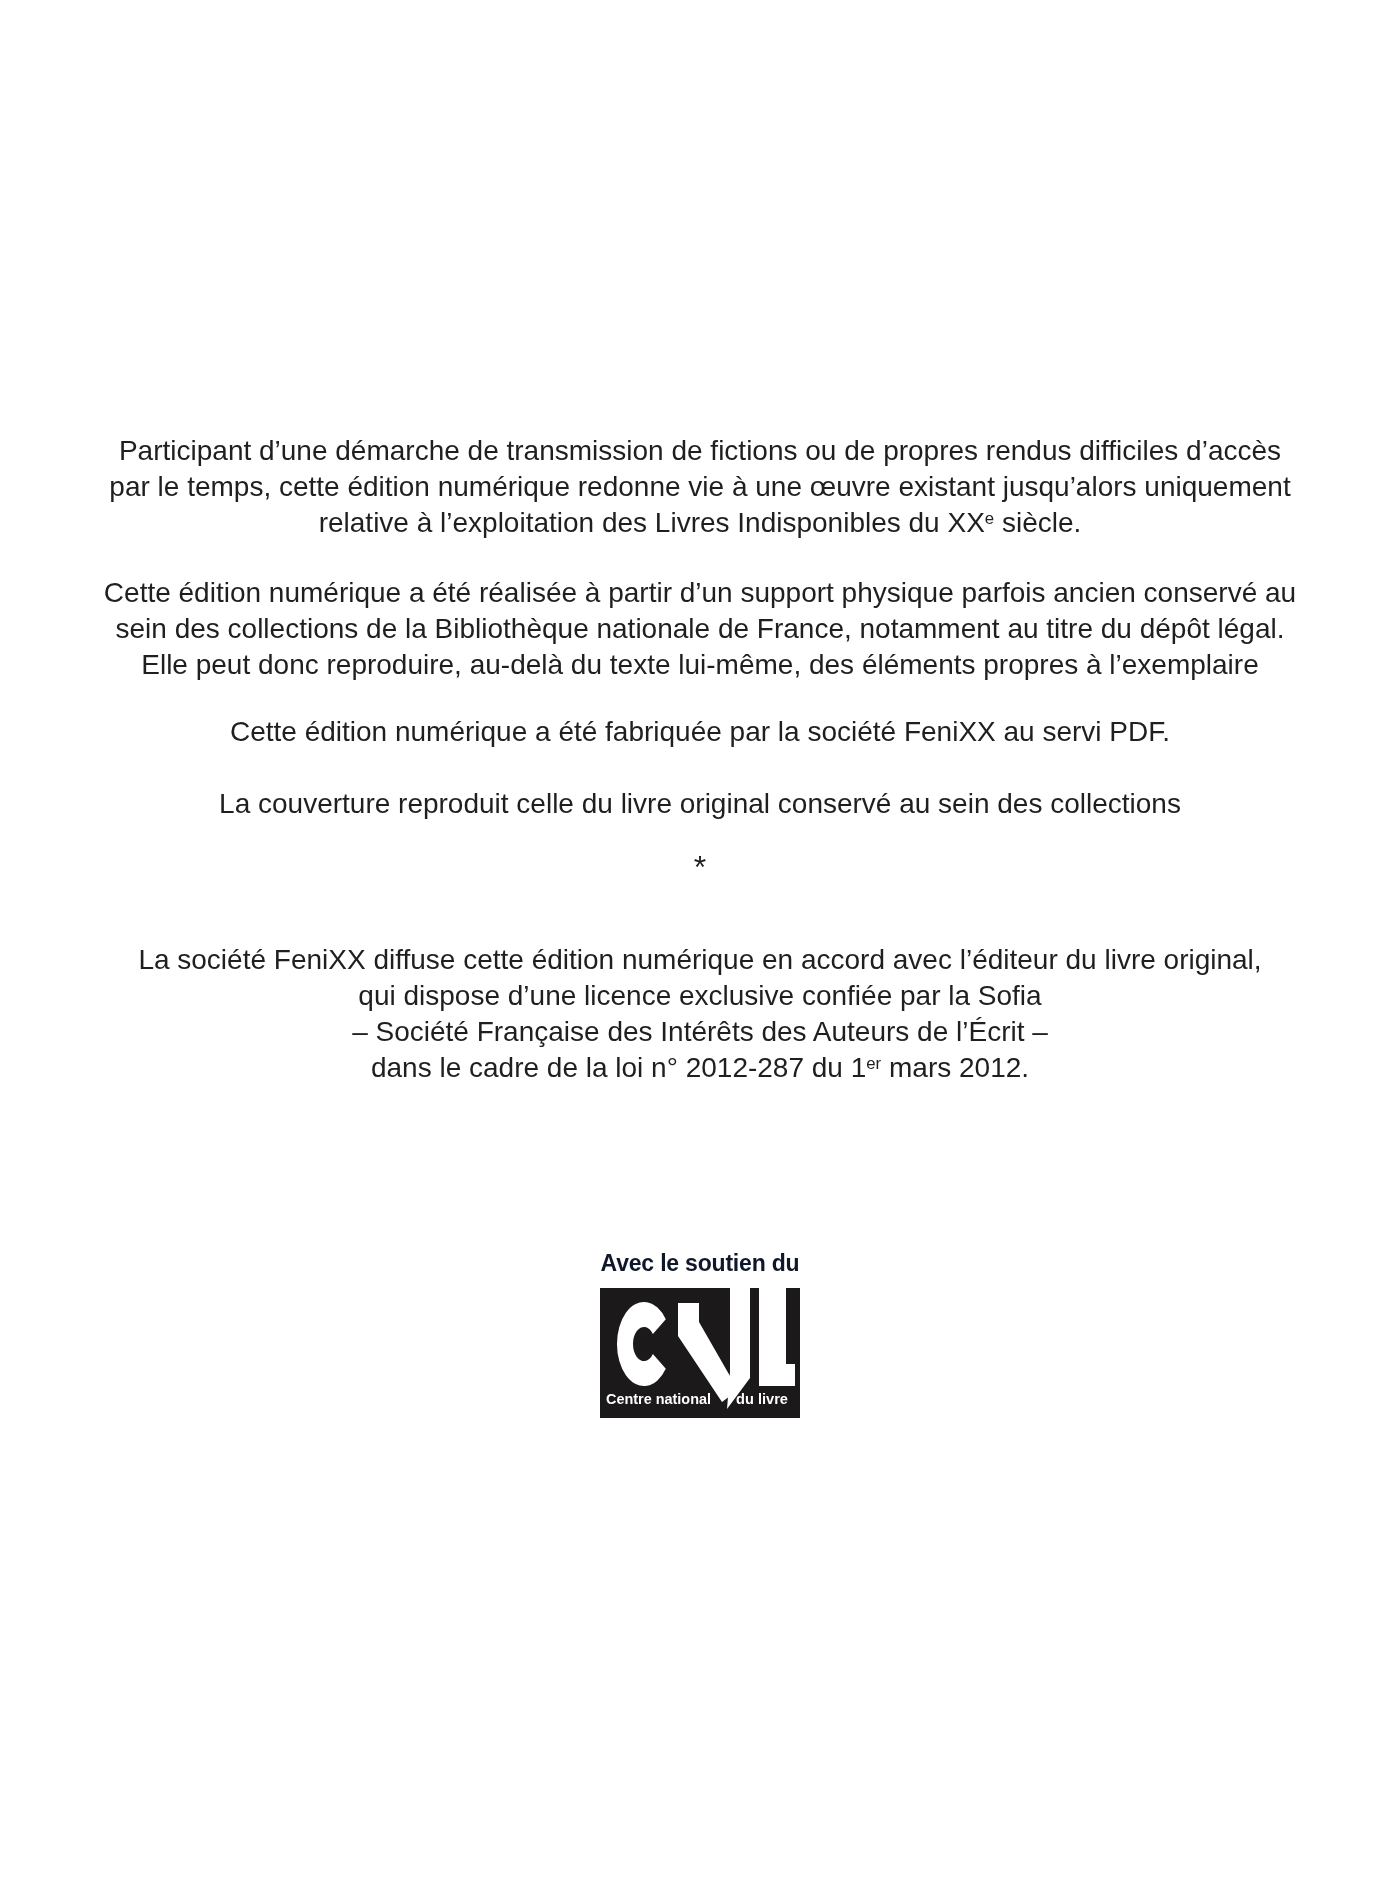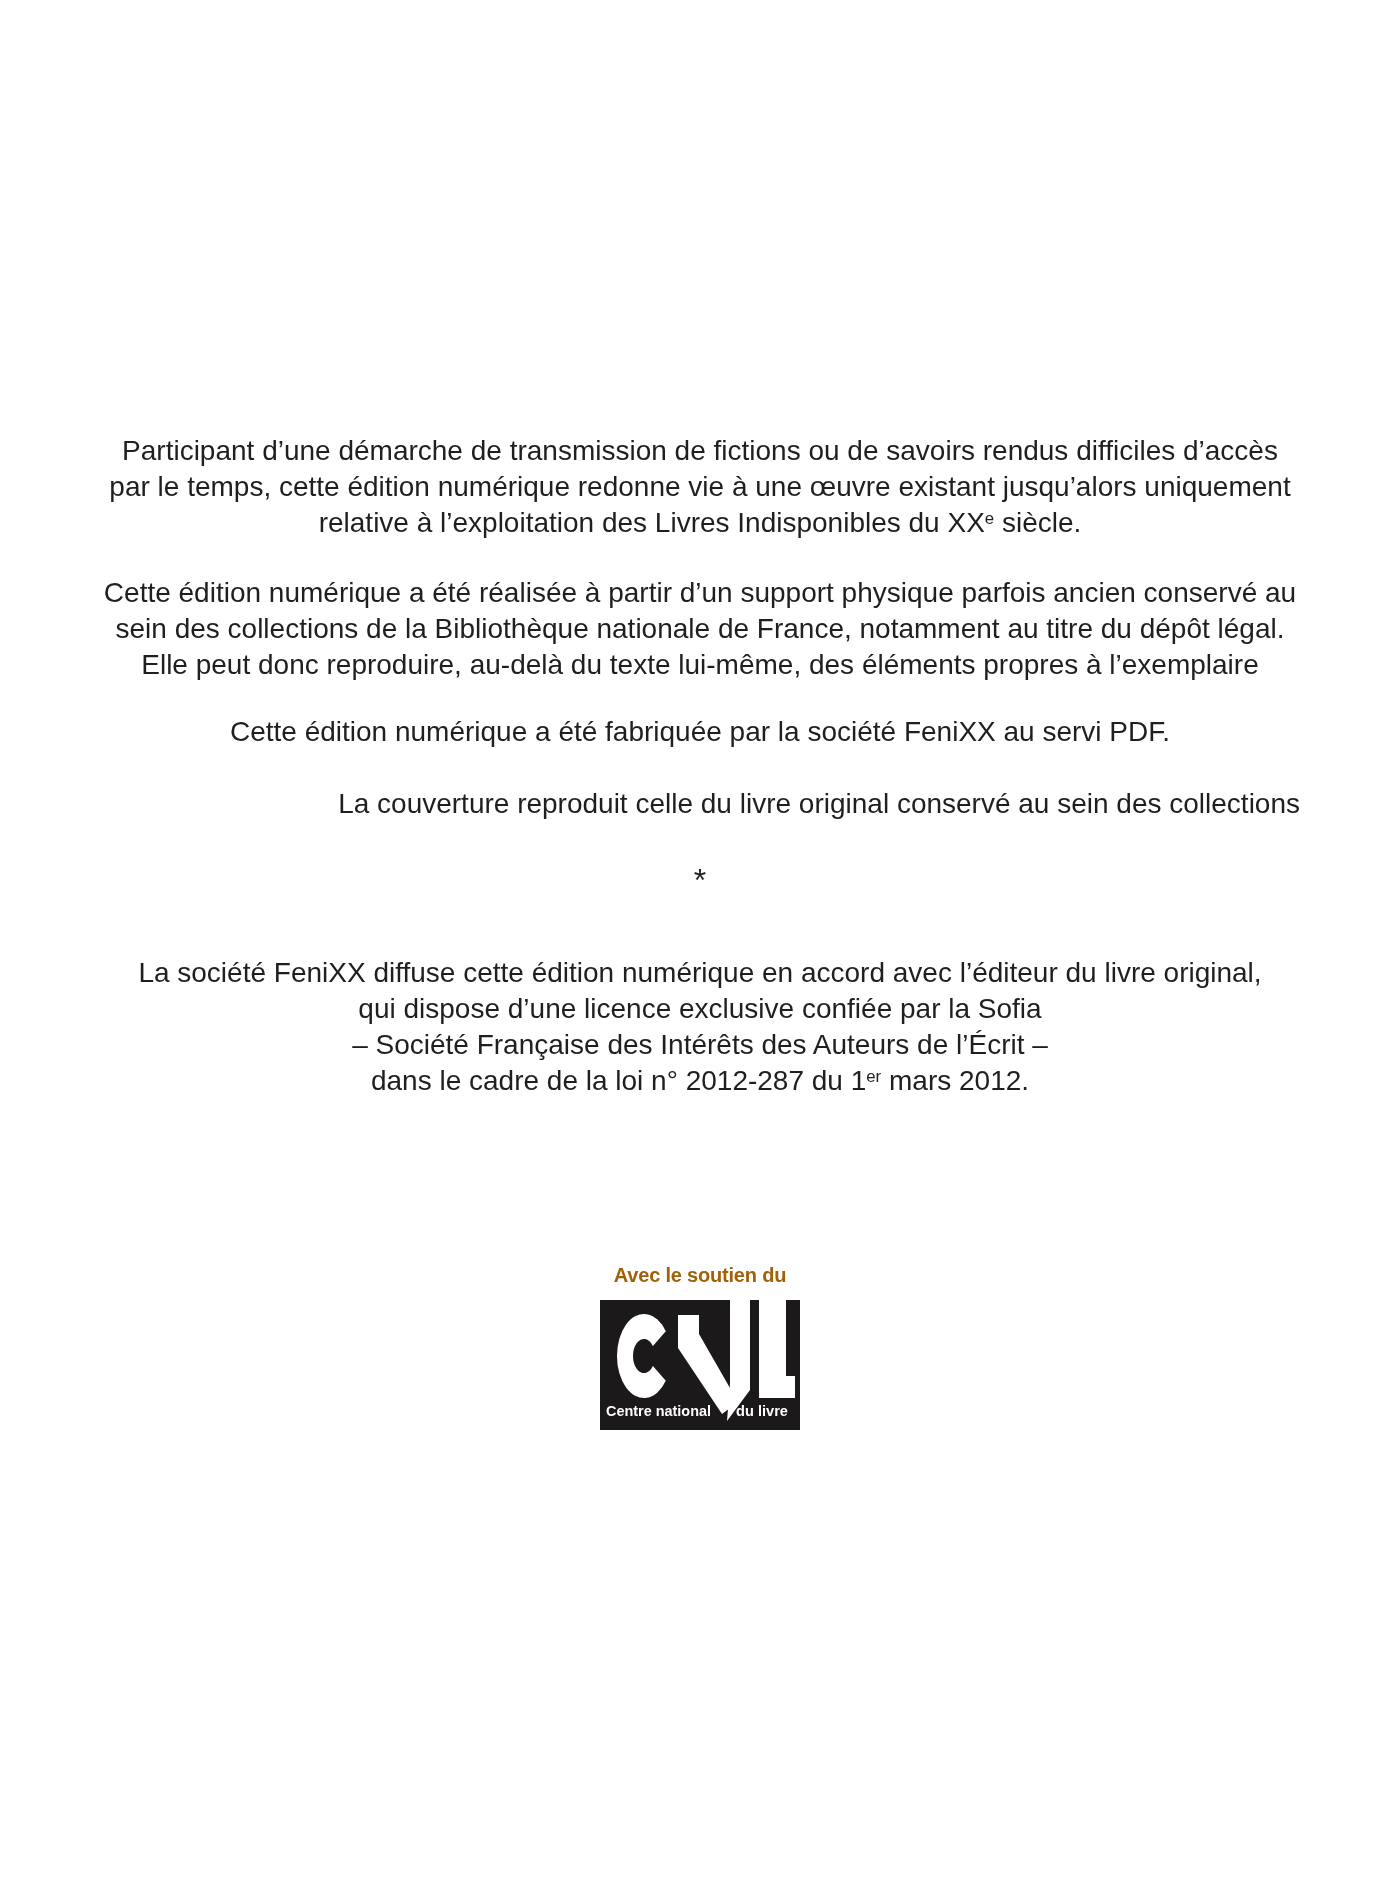--- a/index.html
+++ b/index.html
@@ -19,67 +19,66 @@
     width:1200px;
     text-align:center;
     font-size:28px;
     line-height:36px;
     color:#1f1f1f;
   }
   .para{margin:0;}
   .para:nth-of-type(1){margin-bottom:34px;}
   .para:nth-of-type(2){margin-bottom:31px;}
   .para:nth-of-type(3){margin-bottom:36px;}
-  .para:nth-of-type(4){margin-bottom:40px;text-align:right;}
+  .para:nth-of-type(4){margin-bottom:27px;}
   .para:nth-of-type(5){margin-bottom:57px;}
   .para.sep{font-size:32px;}
   .line{white-space:nowrap;}
   .line sup{
     font-size:0.6em;
     line-height:0;
     vertical-align:baseline;
     position:relative;
     top:-0.45em;
   }
   
   .support{
     position:absolute;
     top:1250px;
     left:0;
     width:1400px;
     text-align:center;
   }
   .support-label{
-    font-size:20px;
+    font-size:23px;
     line-height:26px;
     font-weight:600;
     letter-spacing:-0.2px;
-    color:#a16207;
-    margin-top:12px;
+    color:#0f172a;
   }
   svg.cnl{
     display:block;
     margin:12px auto 0;
     width:200px;
     height:130px;
   }
   .cnl-caption{
     font-family:"Liberation Sans","DejaVu Sans",sans-serif;
     font-weight:bold;
     font-size:15px;
   }
 </style>
 </head>
 <body>
 
 <div class="page">
 
   <div id="colophon">
       <div class="para">
-        <div class="line"><span>Participant d’une démarche de transmission de fictions ou de savoirs rendus difficiles d’accès</span></div>
+        <div class="line"><span>Participant d’une démarche de transmission de fictions ou de propres rendus difficiles d’accès</span></div>
         <div class="line"><span>par le temps, cette édition numérique redonne vie à une œuvre existant jusqu’alors uniquement</span></div>
         <div class="line"><span>relative à l’exploitation des Livres Indisponibles du XX</span><sup>e</sup><span> siècle.</span></div>
       </div>
       <div class="para">
         <div class="line"><span>Cette édition numérique a été réalisée à partir d’un support physique parfois ancien conservé au</span></div>
         <div class="line"><span>sein des collections de la Bibliothèque nationale de France, notamment au titre du dépôt légal.</span></div>
         <div class="line"><span>Elle peut donc reproduire, au-delà du texte lui-même, des éléments propres à l’exemplaire</span></div>
       </div>
       <div class="para">
         <div class="line"><span>Cette édition numérique a été fabriquée par la société FeniXX au servi PDF.</span></div>

